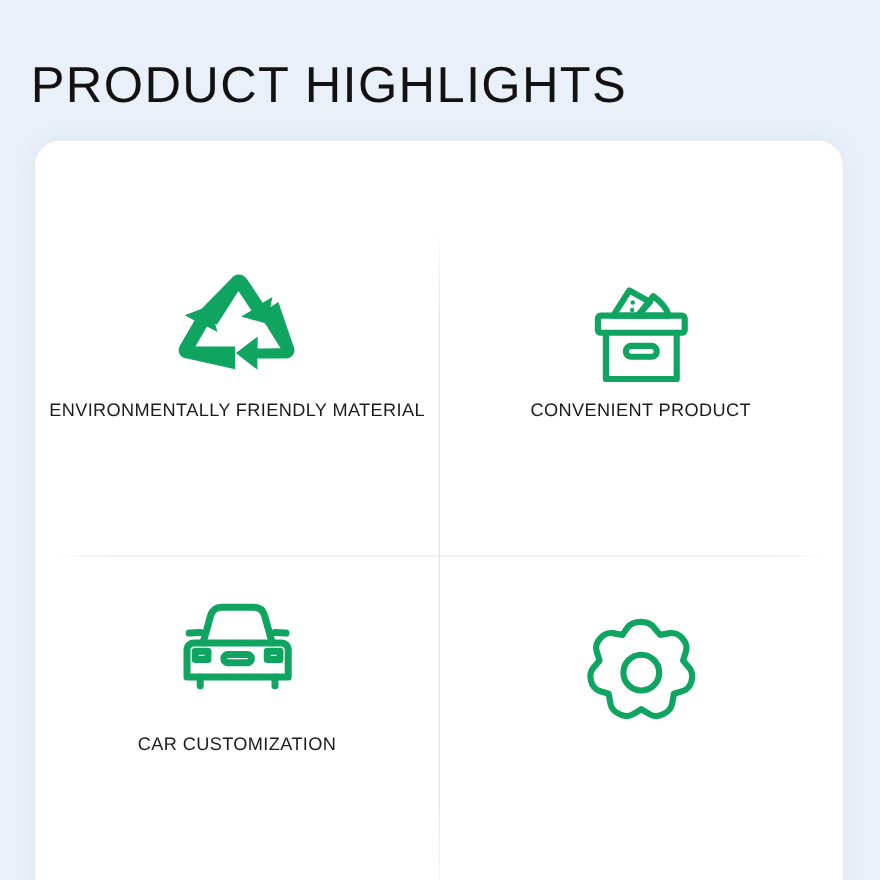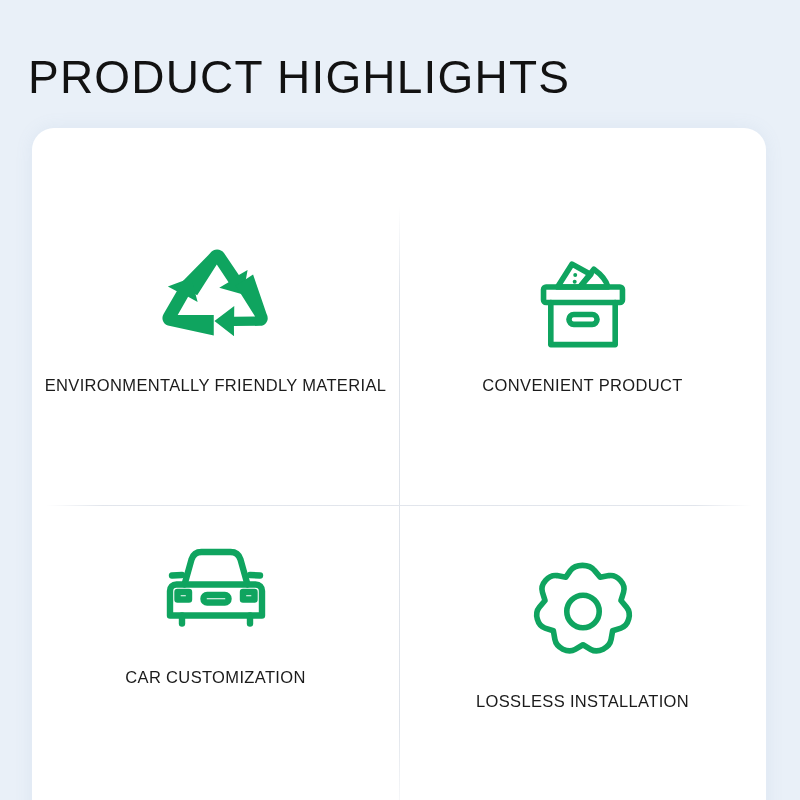--- a/index.html
+++ b/index.html
@@ -90,21 +90,21 @@
   .quad-bl { left: 0;     top: 404px; }
   .quad-br { left: 367px; top: 428px; }
 
   .feature-icon {
     height: 112px;
     display: flex;
     align-items: center;
     justify-content: center;
   }
   .feature-label {
-    margin-top: 18px;
+    margin-top: 6px;
     font-size: 16.5px;
     letter-spacing: 0.35px;
     color: #1b1b1b;
     font-weight: 400;
     text-align: center;
     white-space: nowrap;
     font-family: "Liberation Sans", sans-serif;
   }
   .quad-bl .feature-label,
   .quad-br .feature-label {
@@ -200,17 +200,16 @@
                      C35.5 89.0 24.4 83.5 23.0 75.5
                      L21.5 67.0 L13.5 64.5
                      C6.0 62.0 3.0 50.5 8.0 44.5
                      L13.5 38.0 L11.0 30.0
                      C8.5 22.0 17.0 12.8 25.0 14.0
                      L33.5 15.5 Z"></path>
             <circle cx="50" cy="48.5" r="15.6"></circle>
           </g>
         </svg>
       </div>
-      <div class="feature-label">LOSSLESS INSTALLATION</div>
     </div>
 
   </div>
 </div>
 
 </body></html>

